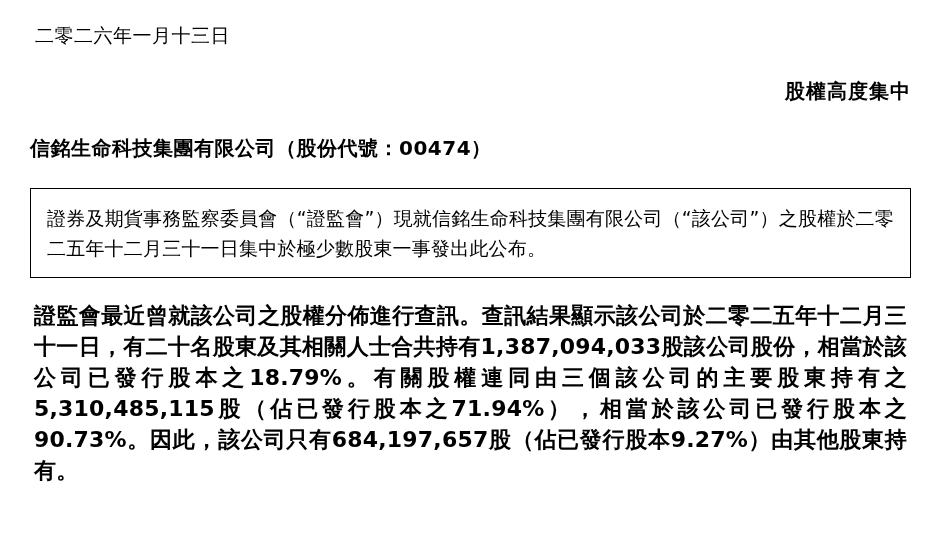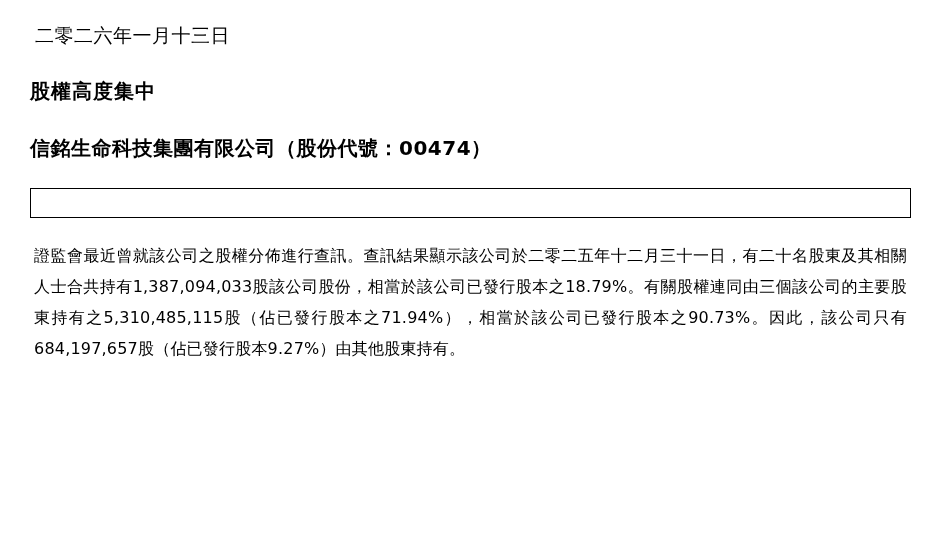--- a/index.html
+++ b/index.html
@@ -21,21 +21,21 @@
     box-sizing: border-box;
     padding: 22px 30px 0 30px;
   }
   .date-line {
     font-size: 19px;
     line-height: 26px;
     letter-spacing: 0.5px;
     margin: 0 0 30px 5px;
   }
   .title {
-    text-align: left;
+    text-align: right;
     font-size: 20px;
     font-weight: bold;
     letter-spacing: 1px;
     margin: 0 0 30px 0;
   }
   .subtitle {
     text-align: left;
     font-size: 20px;
     font-weight: bold;
     letter-spacing: 0.5px;
@@ -52,37 +52,39 @@
     line-height: 30px;
     letter-spacing: 0.2px;
     text-align: justify;
     margin: 0;
   }
   .notice-para.bold {
     font-weight: bold;
     margin-top: 18px;
   }
   .body-para {
-    font-size: 16px;
+    font-size: 22px;
     line-height: 31px;
     letter-spacing: 0.2px;
     text-align: justify;
     margin: 22px 4px 0 4px;
     text-indent: 0;
+    font-weight: bold;
   }
 </style>
 </head>
 <body>
 
 <div class="page">
 
   <div class="date-line">二零二六年一月十三日</div>
 
   <div class="title">股權高度集中</div>
 
   <div class="subtitle">信銘生命科技集團有限公司（股份代號：00474）</div>
 
   <div class="notice-box">
+    <p class="notice-para">證券及期貨事務監察委員會（“證監會”）現就信銘生命科技集團有限公司（“該公司”）之股權於二零二五年十二月三十一日集中於極少數股東一事發出此公布。</p>
   </div>
 
   <p class="body-para">證監會最近曾就該公司之股權分佈進行查訊。查訊結果顯示該公司於二零二五年十二月三十一日，有二十名股東及其相關人士合共持有1,387,094,033股該公司股份，相當於該公司已發行股本之18.79%。有關股權連同由三個該公司的主要股東持有之5,310,485,115股（佔已發行股本之71.94%），相當於該公司已發行股本之90.73%。因此，該公司只有684,197,657股（佔已發行股本9.27%）由其他股東持有。</p>
 
 </div>
 
 </body></html>

